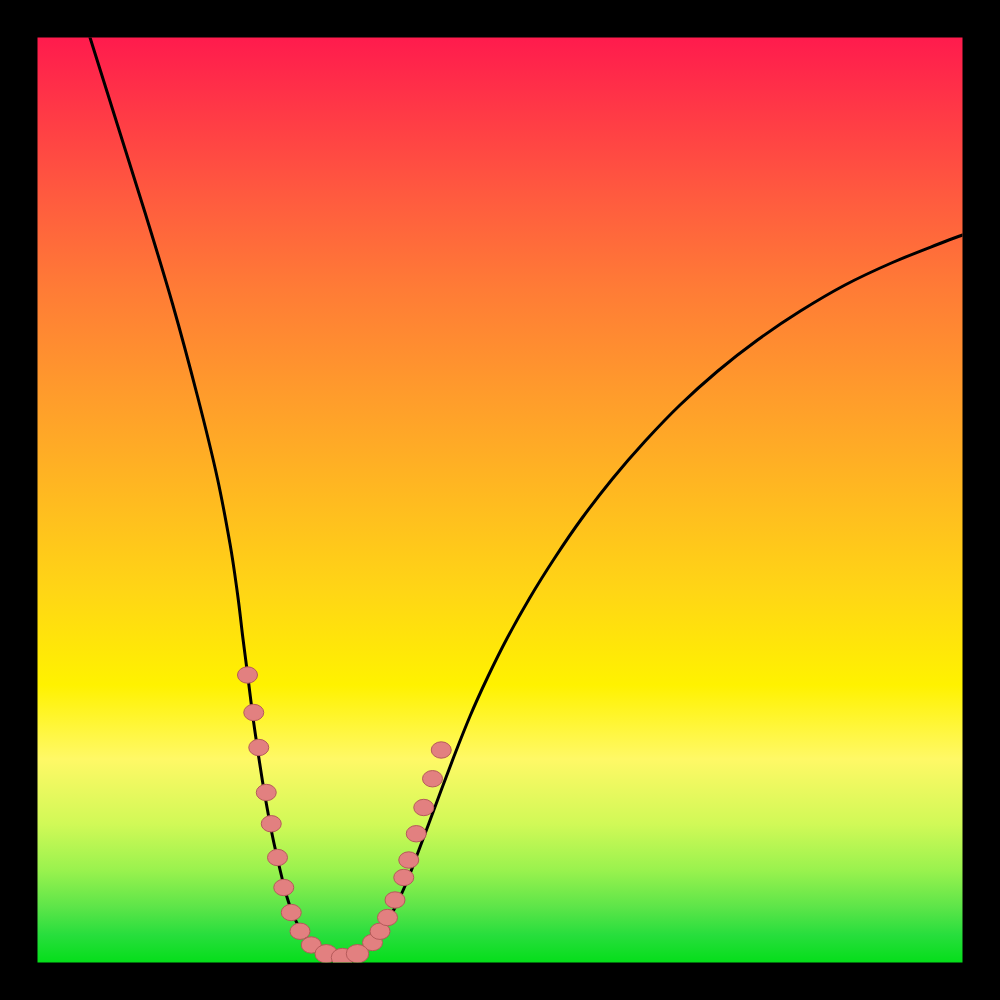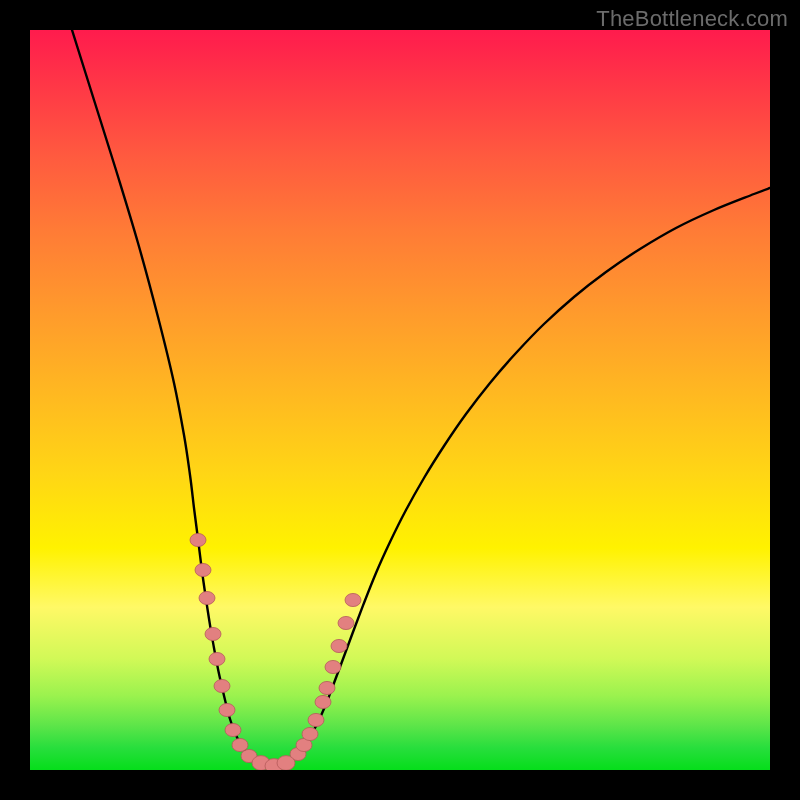--- a/index.html
+++ b/index.html
@@ -88,14 +88,13 @@
           <ellipse cx="316" cy="593" rx="8" ry="6.56" fill="#e28080" stroke="#b55a5a" stroke-width="0.8"></ellipse>
           <ellipse cx="323" cy="570" rx="8" ry="6.56" fill="#e28080" stroke="#b55a5a" stroke-width="0.8"></ellipse>
         </g>
       <g id="dots-trough">
           <ellipse cx="231" cy="733" rx="9" ry="7.38" fill="#e28080" stroke="#b55a5a" stroke-width="0.8"></ellipse>
           <ellipse cx="244" cy="736" rx="9" ry="7.38" fill="#e28080" stroke="#b55a5a" stroke-width="0.8"></ellipse>
           <ellipse cx="256" cy="733" rx="9" ry="7.38" fill="#e28080" stroke="#b55a5a" stroke-width="0.8"></ellipse>
         </g>
     </svg>
   </div>
-  <div class="watermark">TheBottleneck.com</div>
 </div>
 
 </body></html>

